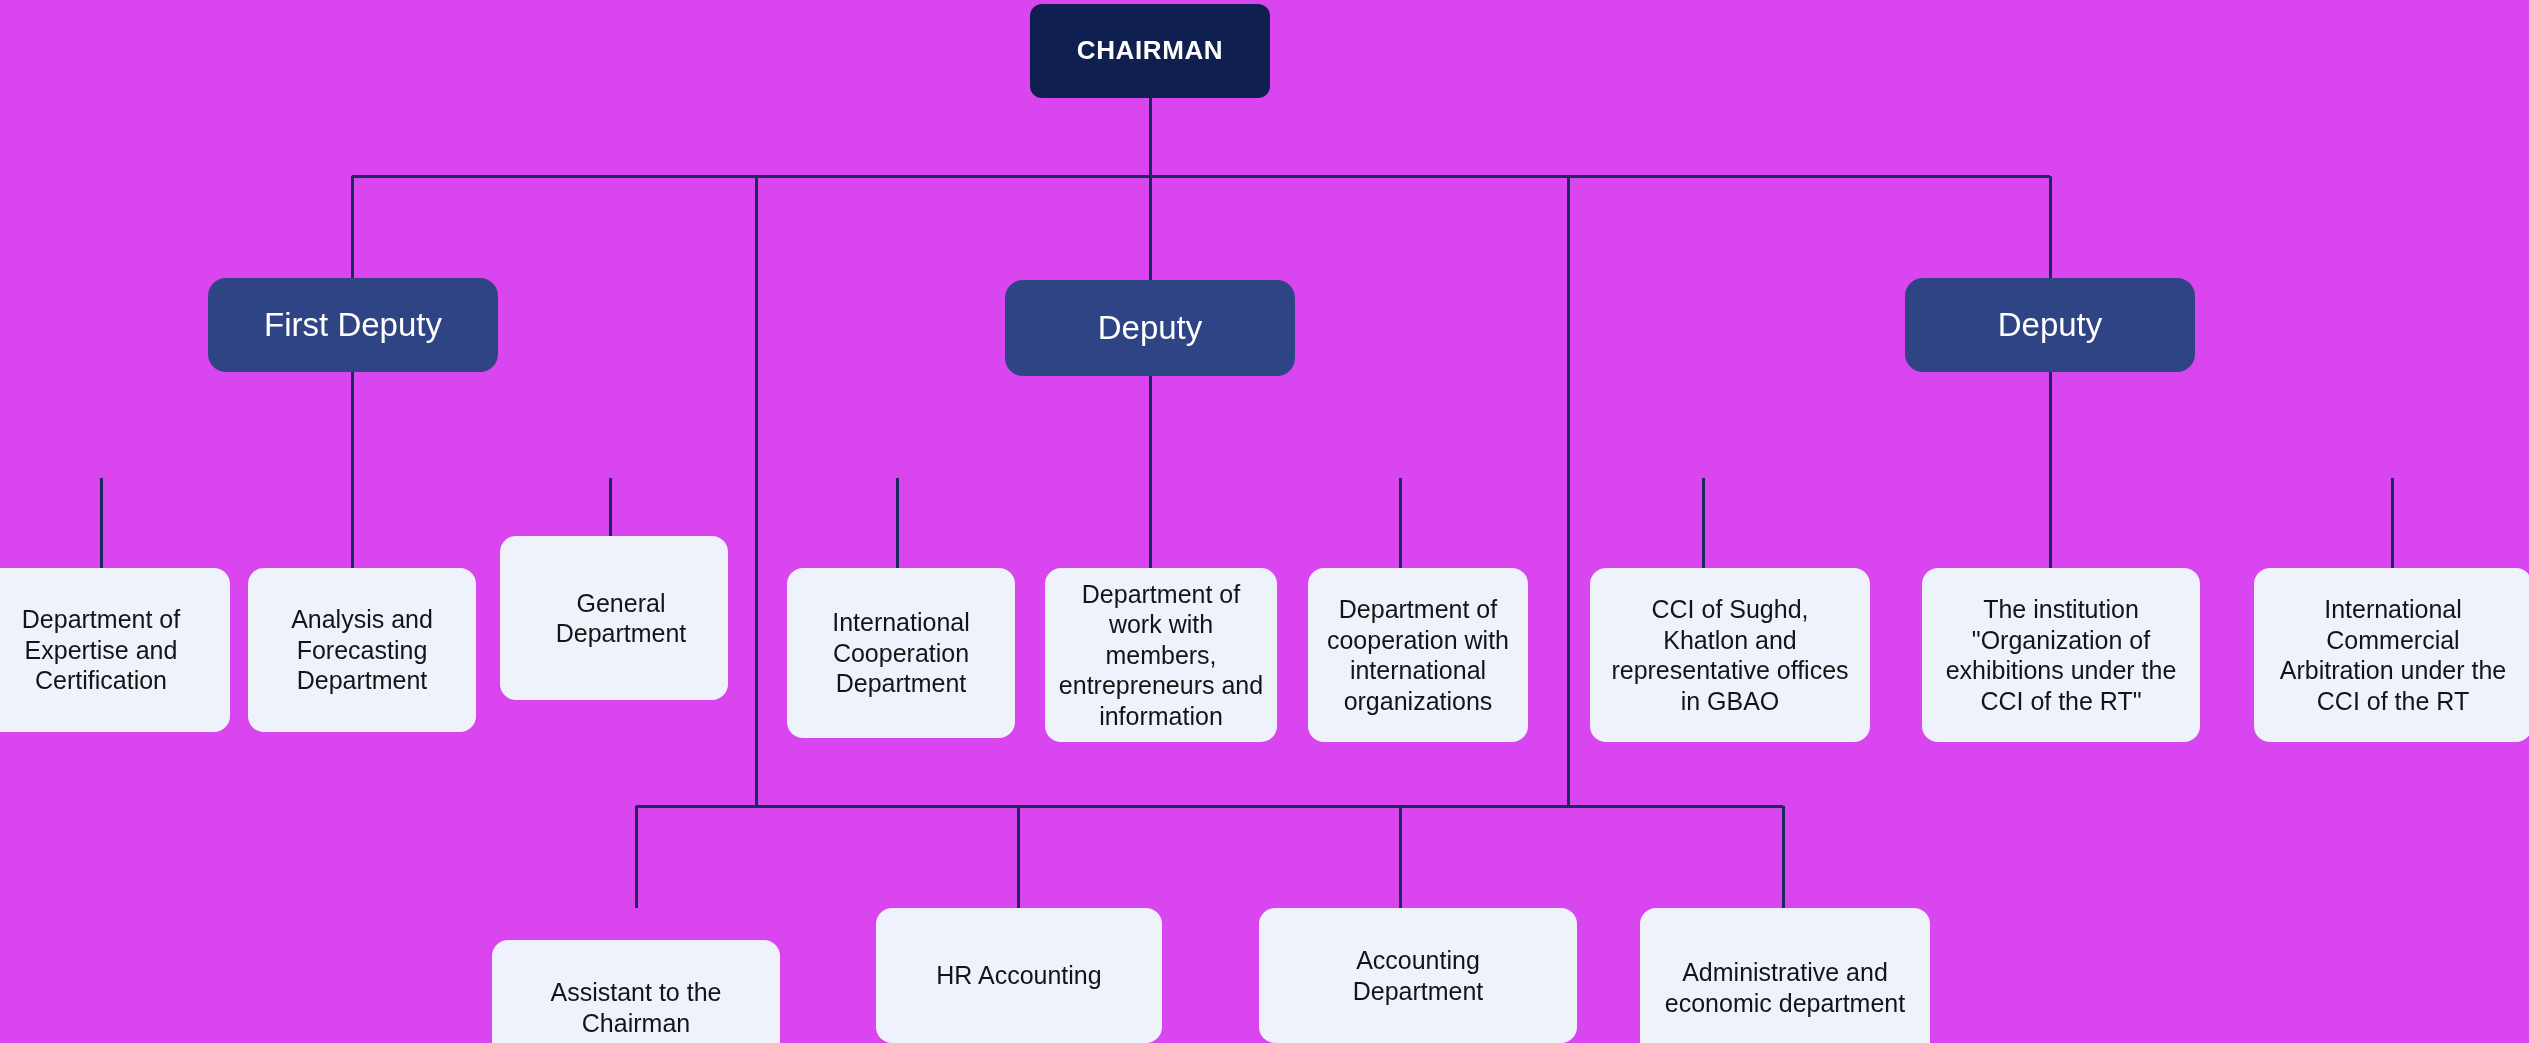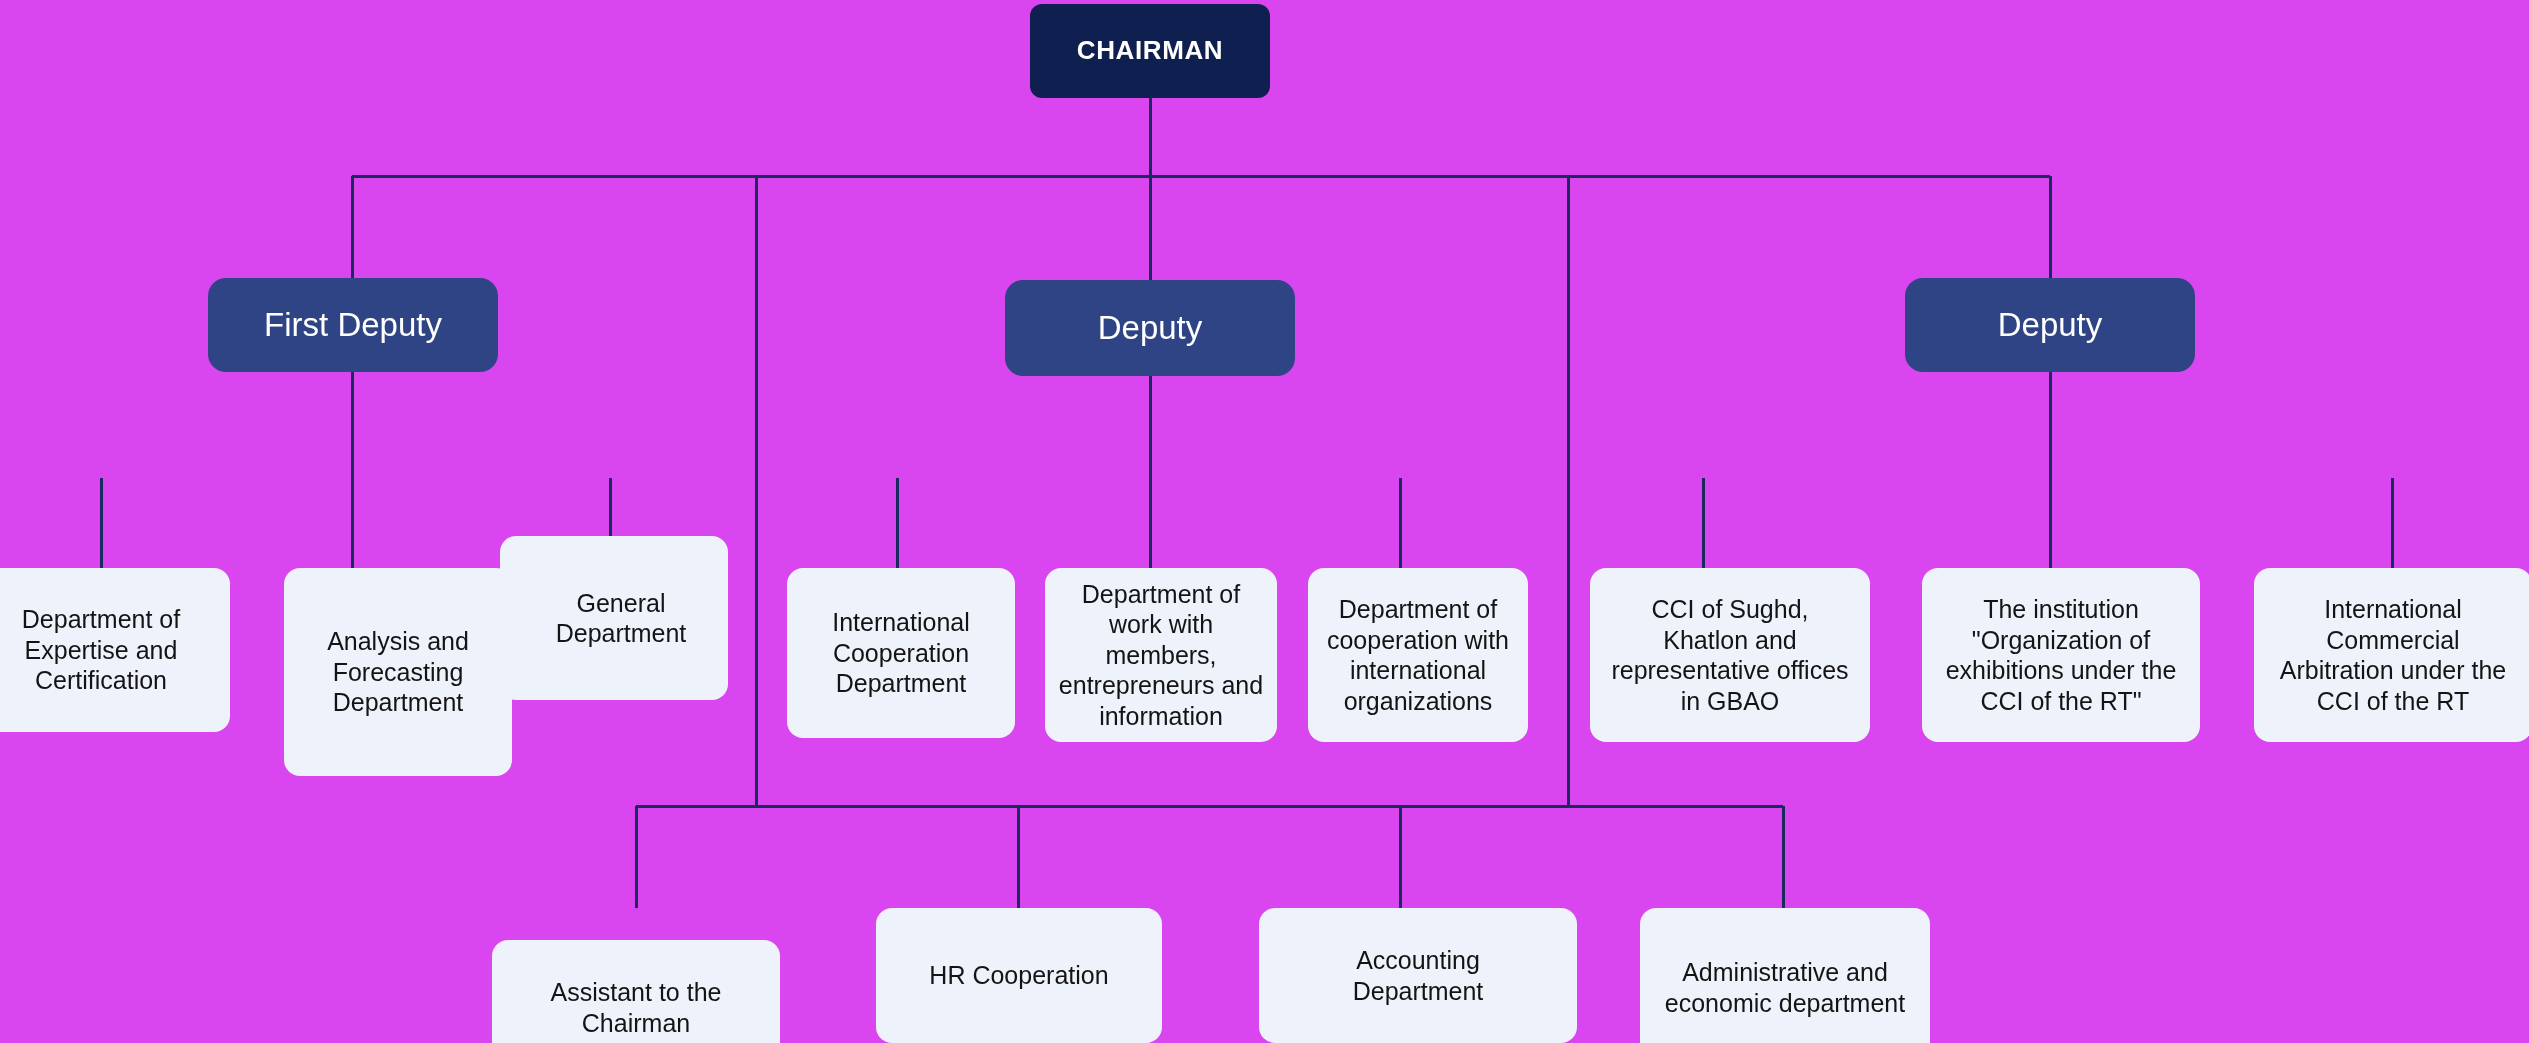--- a/index.html
+++ b/index.html
@@ -119,21 +119,21 @@
   <div class="node level-deputy" style="left:1905px; top:278px; width:290px; height:94px;">
     <span class="node-label">Deputy</span>
   </div>
 
   <div class="node level-leaf" style="left:-28px; top:568px; width:258px; height:164px;">
     <span class="node-label">Department of
 Expertise and
 Certification</span>
   </div>
 
-  <div class="node level-leaf" style="left:248px; top:568px; width:228px; height:208px;margin-left:36px;">
+  <div class="node level-leaf" style="left:248px; top:568px; width:228px; height:164px;">
     <span class="node-label">Analysis and
 Forecasting
 Department</span>
   </div>
 
   <div class="node level-leaf" style="left:500px; top:536px; width:228px; height:164px;padding-left:24px;">
     <span class="node-label">General
 Department</span>
   </div>
 
@@ -178,21 +178,21 @@
 Arbitration under the
 CCI of the RT</span>
   </div>
 
   <div class="node level-leaf" style="left:492px; top:940px; width:288px; height:135px;">
     <span class="node-label">Assistant to the
 Chairman</span>
   </div>
 
   <div class="node level-leaf" style="left:876px; top:908px; width:286px; height:135px;">
-    <span class="node-label">HR Cooperation</span>
+    <span class="node-label">HR Accounting</span>
   </div>
 
   <div class="node level-leaf" style="left:1259px; top:908px; width:318px; height:135px;">
     <span class="node-label">Accounting
 Department</span>
   </div>
 
   <div class="node level-leaf" style="left:1640px; top:908px; width:290px; height:159px;">
     <span class="node-label">Administrative and
 economic department</span>

